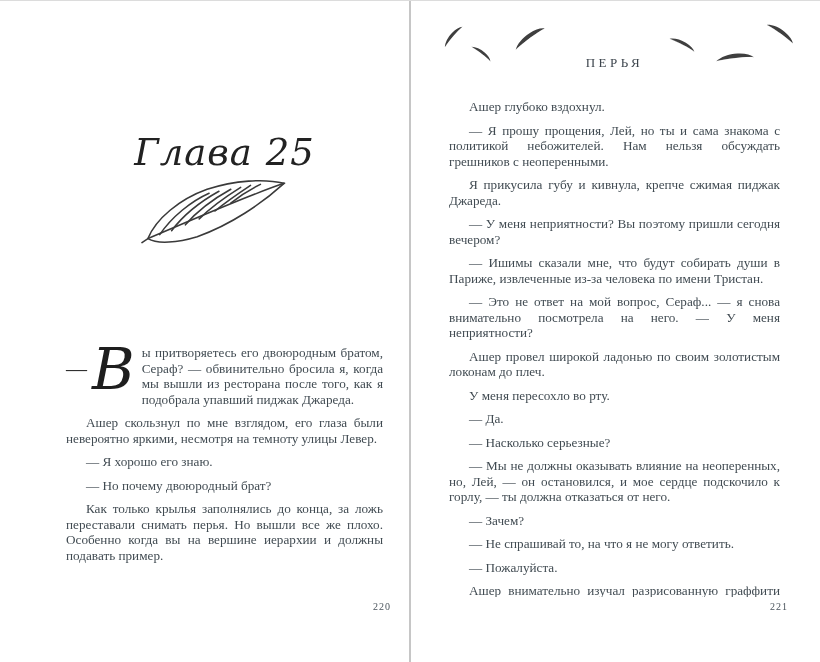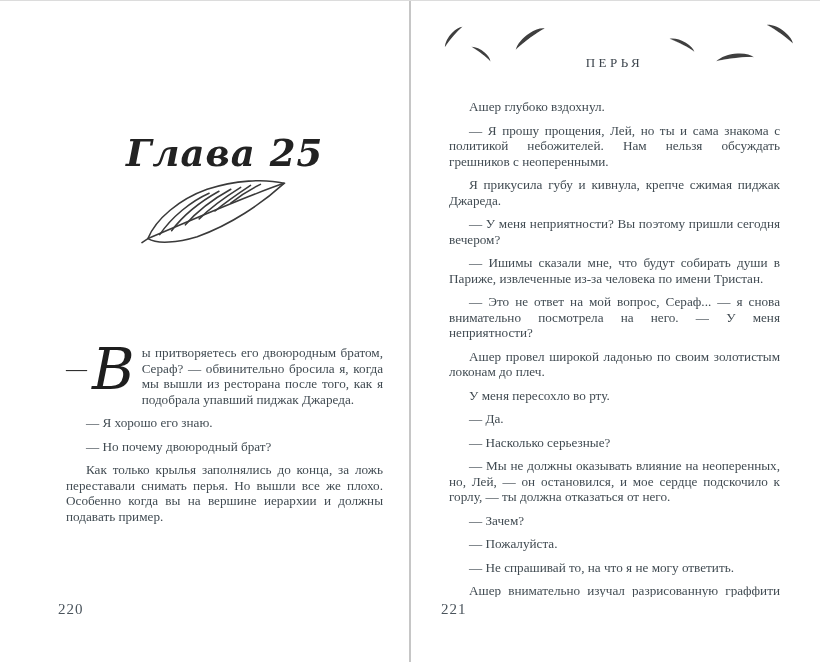--- a/index.html
+++ b/index.html
@@ -18,21 +18,20 @@
   }
   
   .chapter-title{
     position:absolute;left:58px;top:132px;width:333px;
     text-align:center;
     font-family:"DejaVu Serif", serif;
     font-style:italic;
     font-size:37px;line-height:1.1;
     color:#222222;
     letter-spacing:1px;
-    font-weight:bold;
   }
   .big-feather{
     position:absolute;left:140px;top:172px;width:150px;height:76px;
   }
   .body-left{
     position:absolute;left:58px;top:336px;width:333px;height:258px;
     overflow:hidden;
   }
   .body-right{
     position:absolute;left:441px;top:90px;width:347px;height:506px;
@@ -57,22 +56,22 @@
     font-size:21px;color:#1e1e1e;line-height:1;
     margin-right:5px;
   }
   .dropcap-letter{
     font-family:"DejaVu Serif", serif;
     font-style:italic;
     font-size:58px;line-height:0.8;
     color:#1e1e1e;
   }
   .page-number{
-    position:absolute;top:600px;width:333px;text-align:left;
-    font-size:15px;color:#4a545c;letter-spacing:1px;
+    position:absolute;top:600px;width:333px;text-align:right;
+    font-size:10px;color:#4a545c;letter-spacing:1px;
   }
   .page-number.left{left:58px;}
   .page-number.right{left:441px;width:347px;}
   
   .running-header{
     position:absolute;left:441px;top:54px;width:347px;
     text-align:center;
     font-size:13px;letter-spacing:3.5px;
     color:#3d454d;
   }
@@ -121,20 +120,21 @@
 
     <div class="body-left">
       <p class="para first">
         <span class="dropcap-wrap">
           <span class="dropcap-dash">—</span>
           <span class="dropcap-letter">В</span>
         </span>
         <span>ы притворяетесь его двоюродным братом, Сераф? — обвинительно бросила я, когда мы вышли из ресторана после того, как я подобрала упавший пиджак Джареда.</span>
       </p>
       <div>
+          <p class="para">Ашер скользнул по мне взглядом, его глаза были невероятно яркими, несмотря на темноту улицы Левер.</p>
           <p class="para">— Я хорошо его знаю.</p>
           <p class="para">— Но почему двоюродный брат?</p>
           <p class="para">Как только крылья заполнялись до конца, за ложь переставали снимать перья. Но вышли все же плохо. Особенно когда вы на вершине иерархии и должны подавать пример.</p>
         </div>
     </div>
 
     <div class="page-number left">220</div>
   </div>
 
   <div>
@@ -178,21 +178,21 @@
         <p class="para">Я прикусила губу и кивнула, крепче сжимая пиджак Джареда.</p>
         <p class="para">— У меня неприятности? Вы поэтому пришли сегодня вечером?</p>
         <p class="para">— Ишимы сказали мне, что будут собирать души в Париже, извлеченные из-за человека по имени Тристан.</p>
         <p class="para">— Это не ответ на мой вопрос, Сераф... — я снова внимательно посмотрела на него. — У меня неприятности?</p>
         <p class="para">Ашер провел широкой ладонью по своим золотистым локонам до плеч.</p>
         <p class="para">У меня пересохло во рту.</p>
         <p class="para">— Да.</p>
         <p class="para">— Насколько серьезные?</p>
         <p class="para">— Мы не должны оказывать влияние на неоперенных, но, Лей, — он остановился, и мое сердце подскочило к горлу, — ты должна отказаться от него.</p>
         <p class="para">— Зачем?</p>
+        <p class="para">— Не спрашивай то, на что я не могу ответить.</p>
         <p class="para">— Пожалуйста.</p>
-        <p class="para">— Не спрашивай то, на что я не могу ответить.</p>
         <p class="para">Ашер внимательно изучал разрисованную граффити витрину кальянной, где волнистые стеклянные трубки</p>
       </div>
 
     <div class="page-number right">221</div>
   </div>
 
 </div>
 
 </body></html>

